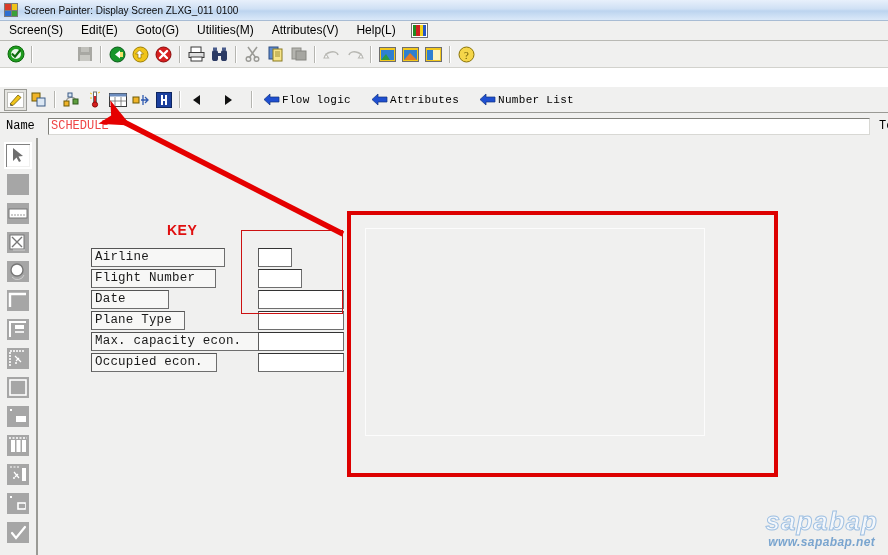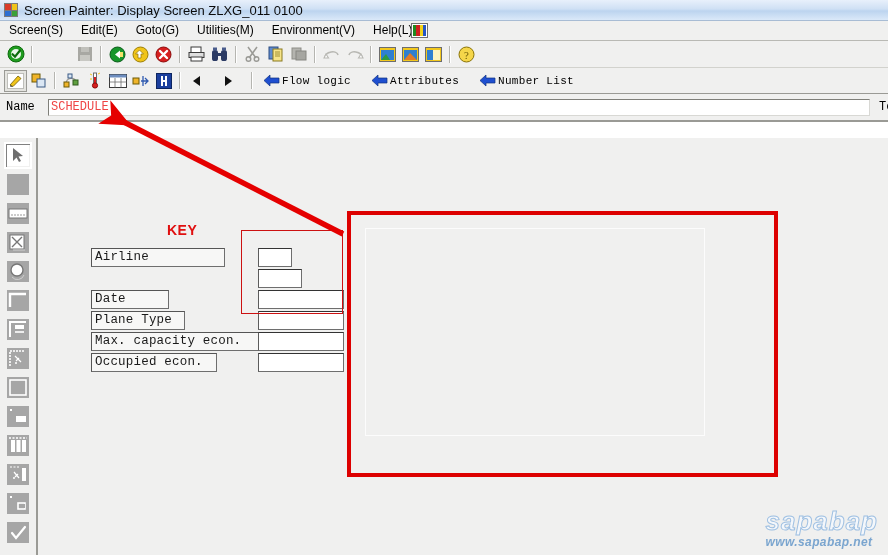--- a/index.html
+++ b/index.html
@@ -35,21 +35,21 @@
     margin-right: 6px;
     flex: none;
   }
   #titlebar .app-icon i { display:block; }
   #titlebar .app-icon i:nth-child(1){ background:#d93c2b; }
   #titlebar .app-icon i:nth-child(2){ background:#f0c419; }
   #titlebar .app-icon i:nth-child(3){ background:#2d6fd1; }
   #titlebar .app-icon i:nth-child(4){ background:#3aa13a; }
   #title-text {
     font-family: "Liberation Sans", sans-serif;
-    font-size: 13px;
+    font-size: 10px;
     color: #0b0b0b;
     white-space: nowrap;
   }
 
   
   #menubar {
     height: 20px;
     background: #f0f0ef;
     border-bottom: 1px solid #b9b9b4;
     display: flex; align-items: center;
@@ -79,21 +79,21 @@
   #menu-logo i:nth-child(3){ background:#f2d21a; }
   #menu-logo i:nth-child(4){ background:#2655c4; }
 
   
   .toolbar {
     background: #f0f0ef;
     display: flex; align-items: center;
     box-sizing: border-box;
   }
   #toolbar1 { height: 27px; border-bottom: 1px solid #d2d2cd; padding-left: 4px;}
-  #toolbar2 { height: 26px; border-bottom: 1px solid #9a9a95; padding-left: 4px;}
+  #toolbar2 { height: 26px; border-bottom: 1px solid #9a9a95; padding-left: 4px; margin-top: 19px;}
   .tbtn {
     width: 23px; height: 22px;
     display: flex; align-items: center; justify-content: center;
     flex: none;
     position: relative;
   }
   .tsep {
     width: 1px; height: 17px;
     background: #b5b5b0;
     border-right: 1px solid #ffffff;
@@ -253,21 +253,21 @@
     position: absolute;
     left: 0; top: 0;
     width: 888px; height: 555px;
     pointer-events: none;
   }
 
   
   #watermark {
     position: absolute;
     right: 10px; bottom: 6px;
-    text-align: left;
+    text-align: center;
     pointer-events: none;
     user-select: none;
   }
   #wm-main {
     font-family: "Liberation Sans", sans-serif;
     font-size: 26px;
     font-style: italic;
     font-weight: bold;
     color: #f4f7fb;
     -webkit-text-stroke: 1px #9fc0e2;
@@ -295,21 +295,21 @@
       <i></i>
     </span>
   <span id="title-text">Screen Painter:  Display Screen ZLXG_011 0100</span>
 </div>
 
 <div id="menubar">
   <div class="menu-item">Screen(S)</div>
   <div class="menu-item">Edit(E)</div>
   <div class="menu-item">Goto(G)</div>
   <div class="menu-item">Utilities(M)</div>
-  <div class="menu-item">Environment(V)</div>
+  <div class="menu-item">Attributes(V)</div>
   <div class="menu-item">Help(L)</div>
   <div id="menu-logo">
       <i></i>
       <i></i>
       <i></i>
       <i></i>
     </div>
 </div>
 
 <div class="toolbar" id="toolbar1">
@@ -664,20 +664,21 @@
     </div>
   </div>
 
   <div id="canvas">
 
     <div id="key-title" style="left:129px; top:84px;">KEY</div>
 
     <div class="sp-label" style="left:53px; top:110px; width:134px;">Airline</div>
     <div class="sp-input" style="left:220px; top:110px; width:34px;"></div>
 
+    <div class="sp-label" style="left:53px; top:131px; width:125px;">Flight Number</div>
     <div class="sp-input" style="left:220px; top:131px; width:44px;"></div>
 
     <div class="sp-label" style="left:53px; top:152px; width:78px;">Date</div>
     <div class="sp-input" style="left:220px; top:152px; width:86px;"></div>
 
     <div class="sp-label" style="left:53px; top:173px; width:94px;">Plane Type</div>
     <div class="sp-input" style="left:220px; top:173px; width:86px;"></div>
 
     <div class="sp-label" style="left:53px; top:194px; width:188px;">Max. capacity econ.</div>
     <div class="sp-input" style="left:220px; top:194px; width:86px;"></div>

